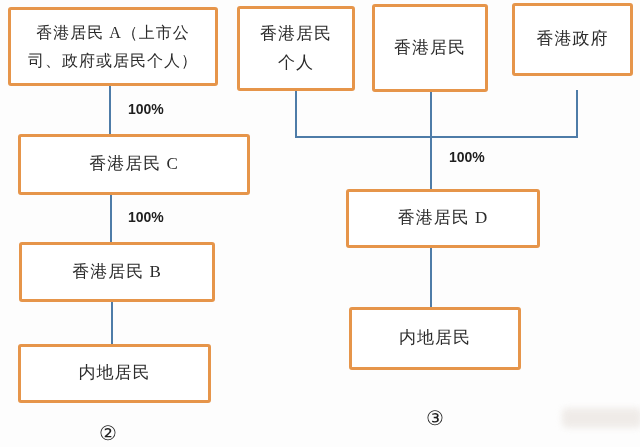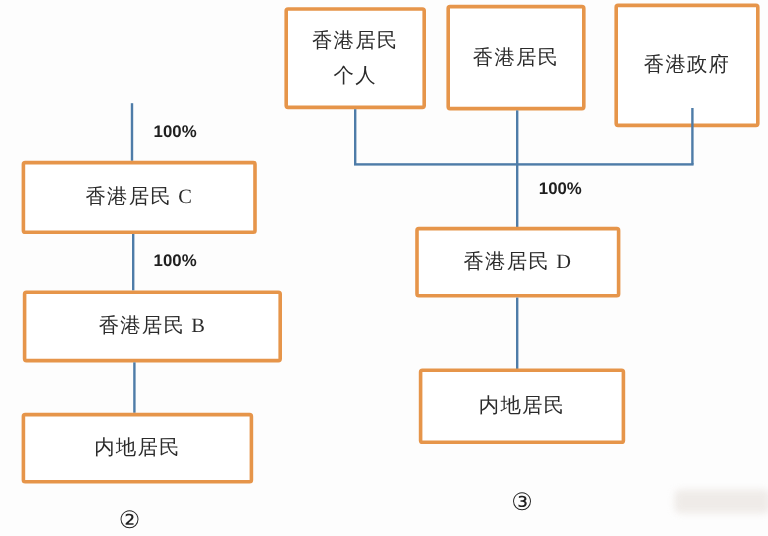--- a/index.html
+++ b/index.html
@@ -52,46 +52,50 @@
     left:562px;top:408px;width:80px;height:20px;
     background:#ebe6e2;
     border-radius:5px;
     filter:blur(3px);
     opacity:.75;
   }
   
   .box-a{left:8px;top:7px;width:210px;height:79px;font-size:16px;line-height:1.75;}
   .vl-a-c{left:109px;top:86px;height:48px;}
   .pct-a-c{left:128px;top:101px;}
-  .box-c{left:18px;top:134px;width:196px;height:61px;}
+  .box-c{left:18px;top:134px;width:232px;height:61px;}
   .vl-c-b{left:110px;top:195px;height:47px;}
   .pct-c-b{left:128px;top:209px;}
-  .box-b{left:19px;top:242px;width:216px;height:60px;}
+  .box-b{left:19px;top:242px;width:196px;height:60px;}
   .vl-b-m{left:111px;top:302px;height:42px;}
   .box-ml{left:18px;top:344px;width:193px;height:59px;}
   .lbl-2{left:99px;top:421px;}
   
   .box-ind{left:237px;top:6px;width:118px;height:85px;}
   .box-listed{left:372px;top:4px;width:116px;height:88px;}
-  .box-gov{left:512px;top:3px;width:121px;height:103px;justify-content:center;}
+  .box-gov{left:512px;top:3px;width:121px;height:73px;justify-content:center;}
   .vl-ind{left:295px;top:91px;height:46px;}
   .vl-listed{left:430px;top:92px;height:98px;}
   .vl-gov{left:576px;top:90px;height:47px;}
   .hl-join{left:295px;top:136px;width:283px;}
   .pct-d{left:449px;top:149px;}
-  .box-d{left:346px;top:189px;width:171px;height:59px;}
+  .box-d{left:346px;top:189px;width:194px;height:59px;}
   .vl-d-m{left:430px;top:248px;height:60px;}
   .box-mr{left:349px;top:307px;width:172px;height:63px;}
   .lbl-3{left:426px;top:406px;}
 </style>
 </head>
 <body>
 
 <div class="canvas">
 
+  <div class="node box-a">
+    <span class="ln">香港居民 A（上市公</span>
+    <span class="ln">司、政府或居民个人）</span>
+  </div>
 
   <div class="vline vl-a-c"></div>
   <span class="pct pct-a-c">100%</span>
 
   <div class="node box-c">
     <span class="ln">香港居民 C</span>
   </div>
 
   <div class="vline vl-c-b"></div>
   <span class="pct pct-c-b">100%</span>

